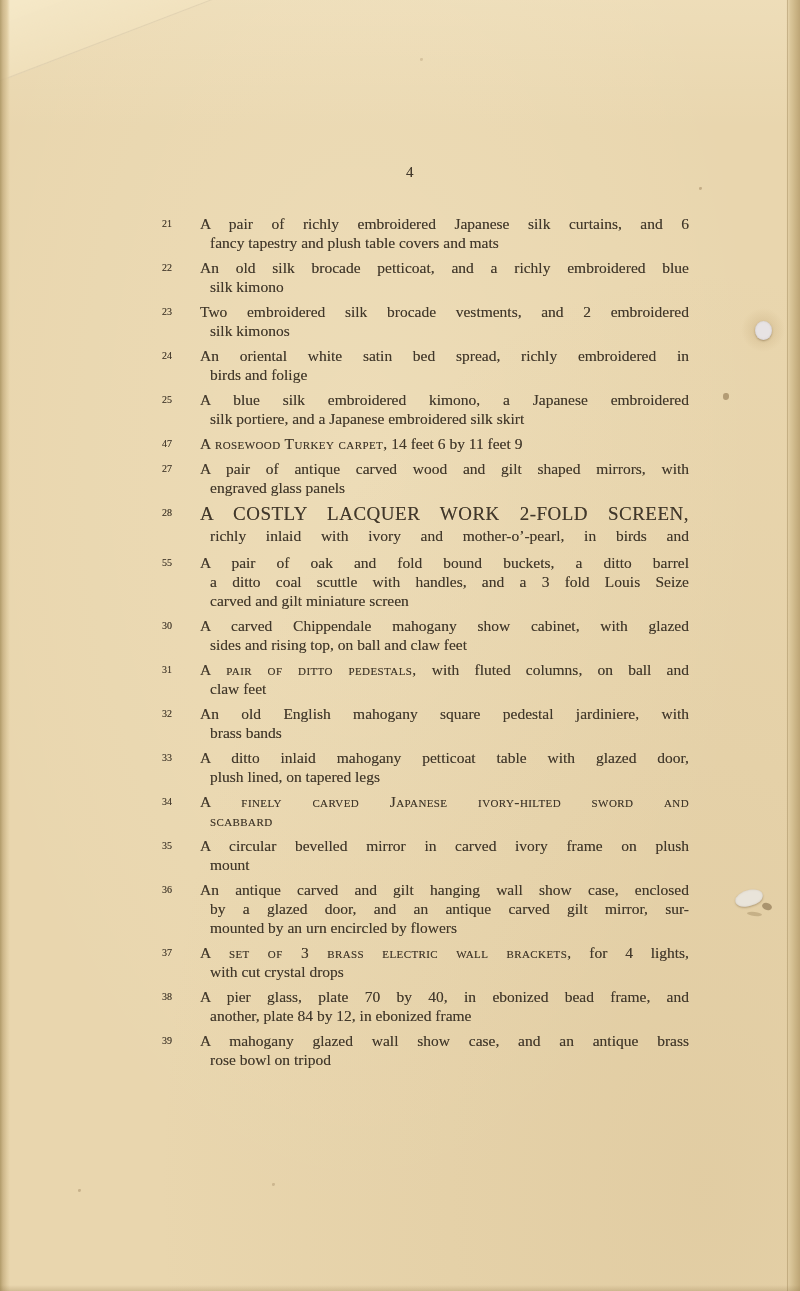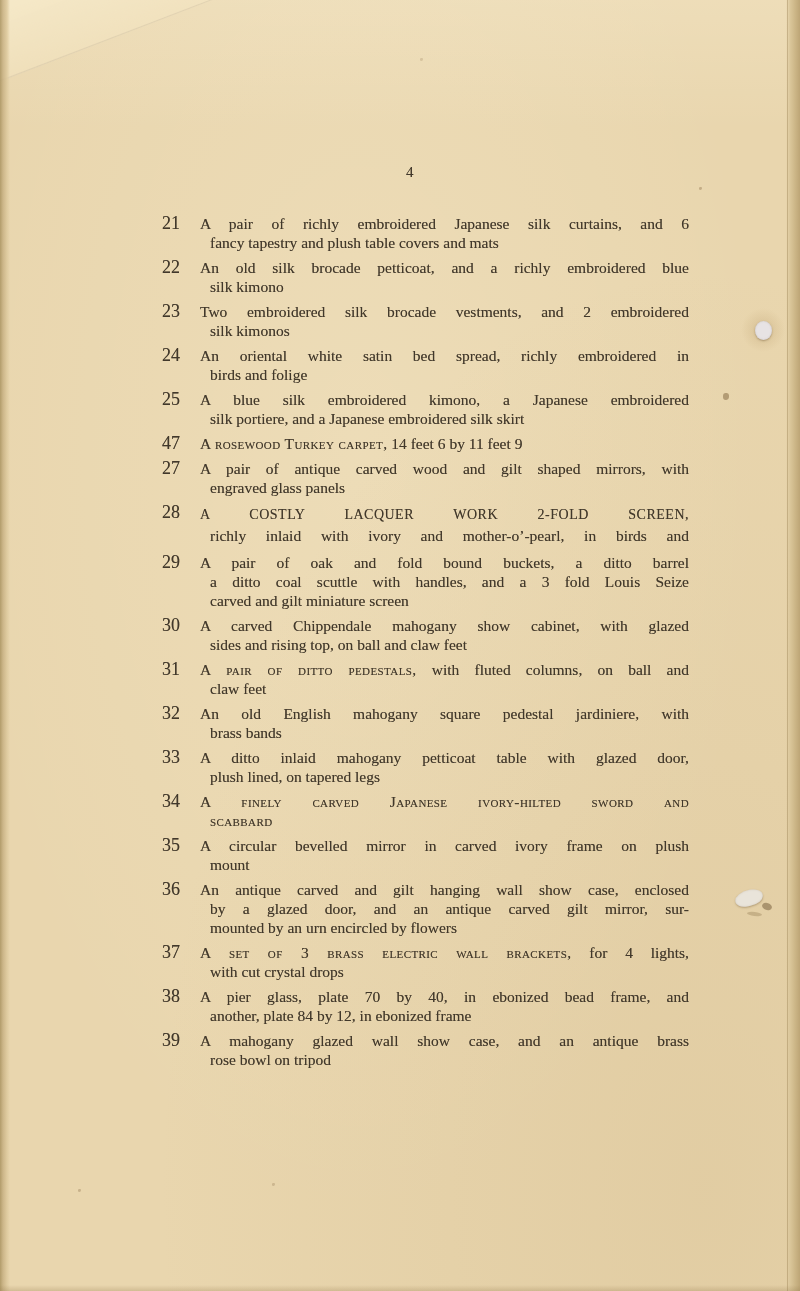--- a/index.html
+++ b/index.html
@@ -52,27 +52,27 @@
   
   .page-number {
     position:absolute; top:164px; left:150px; width:520px;
     text-align:center; font-size:15px; letter-spacing:.5px;
     text-shadow:0 0 .5px rgba(62,50,34,.55);
   }
   .lots { position:absolute; top:214px; left:162px; width:527px;
     text-shadow:0 0 .5px rgba(62,50,34,.5); }
   .lot { display:flex; margin-bottom:6px; }
   .lot.feature { margin-top:5px; margin-bottom:8px; }
-  .lot-num { flex:0 0 38px; width:38px; font-size:18px; line-height:19px; }
+  .lot-num { flex:0 0 38px; width:38px; font-size:10px; line-height:19px; }
   .lot-text { flex:1 1 auto; font-size:15.5px; line-height:19px; }
   .line { text-align:justify; text-align-last:justify; }
   .line.cont { margin-left:10px; }
   .line.last { text-align-last:left; }
   .sc { font-variant:small-caps; letter-spacing:.4px; }
-  .bc { font-size:14px; letter-spacing:.5px; }
+  .bc { font-size:19px; letter-spacing:.5px; }
   .lot.feature .line.first { line-height:22px; }
 </style>
 </head>
 <body>
 
 <div class="page">
   <div class="crease"></div>
   <div class="edge-left"></div>
   <div class="edge-right"></div>
   <div class="edge-right-line"></div>
@@ -140,21 +140,21 @@
         </div>
       </div>
       <div class="lot feature">
         <div class="lot-num">28</div>
         <div class="lot-text">
           <div class="line first"><span class="bc">A COSTLY LACQUER WORK 2-FOLD SCREEN,</span></div>
           <div class="line cont"><span>richly inlaid with ivory and mother-o’-pearl, in birds and</span></div>
         </div>
       </div>
       <div class="lot">
-        <div class="lot-num">29</div>
+        <div class="lot-num">55</div>
         <div class="lot-text">
           <div class="line first"><span>A pair of oak and fold bound buckets, a ditto barrel</span></div>
           <div class="line cont"><span>a ditto coal scuttle with handles, and a 3 fold Louis Seize</span></div>
           <div class="line cont last"><span>carved and gilt miniature screen</span></div>
         </div>
       </div>
       <div class="lot">
         <div class="lot-num">30</div>
         <div class="lot-text">
           <div class="line first"><span>A carved Chippendale mahogany show cabinet, with glazed</span></div>

